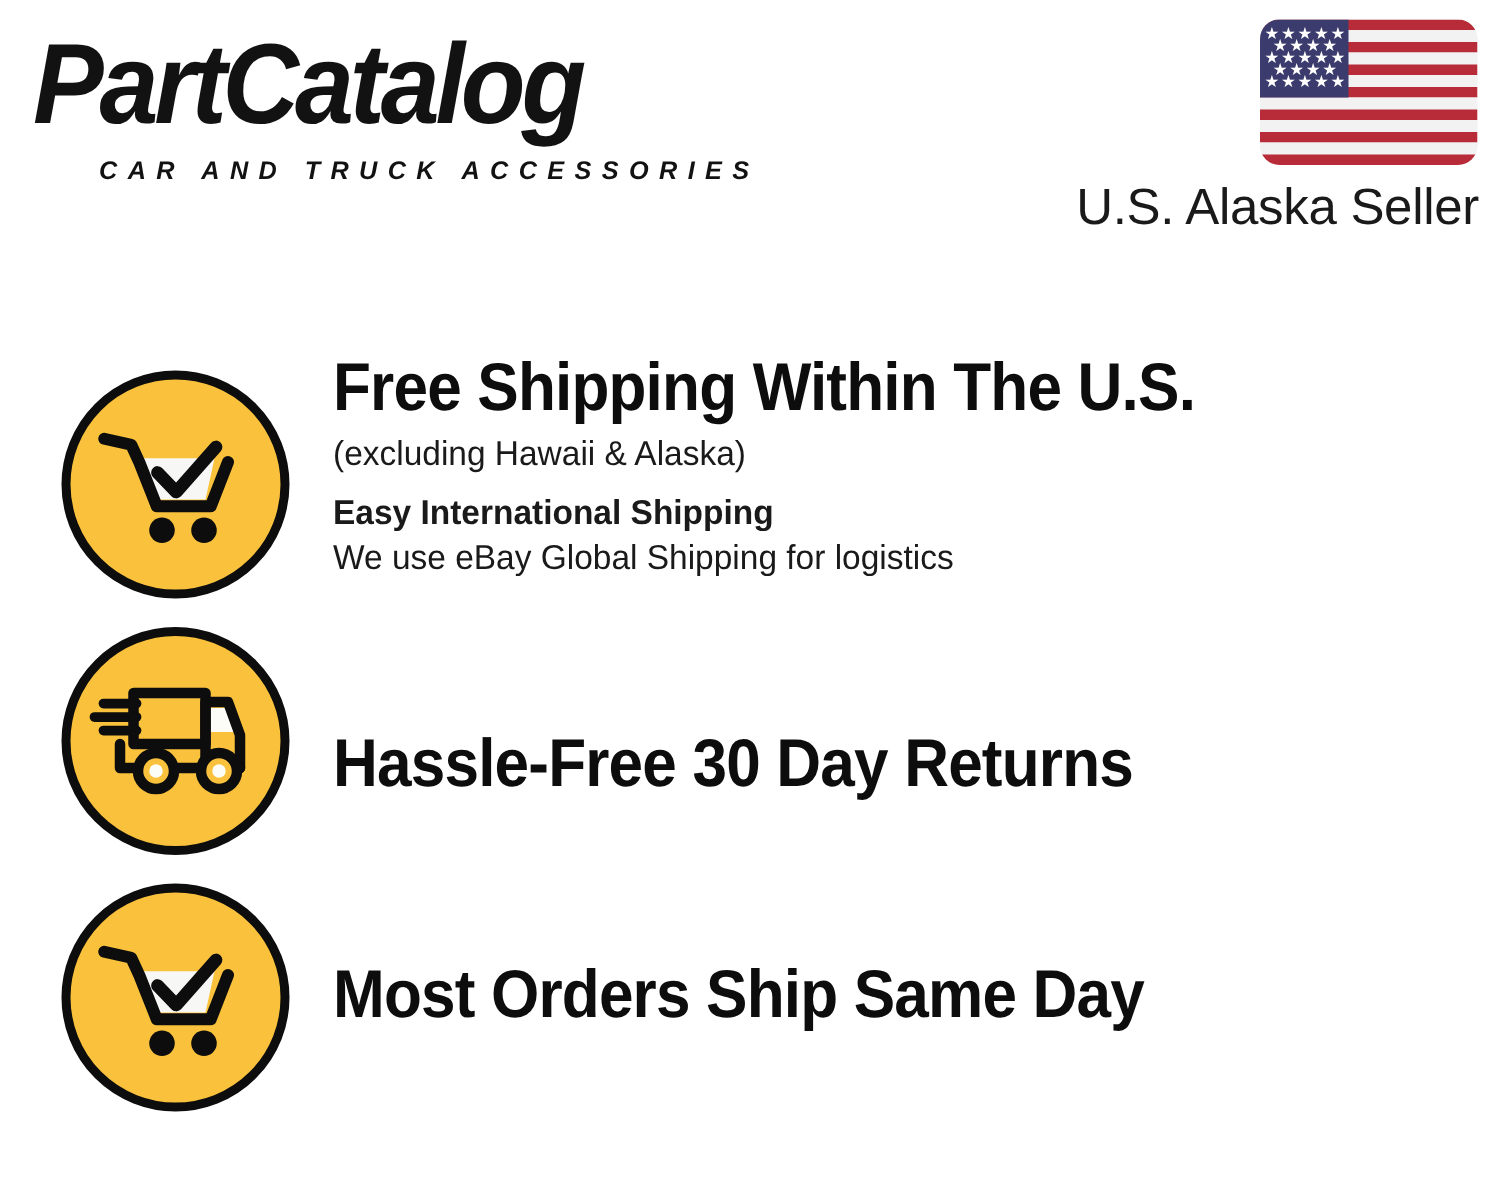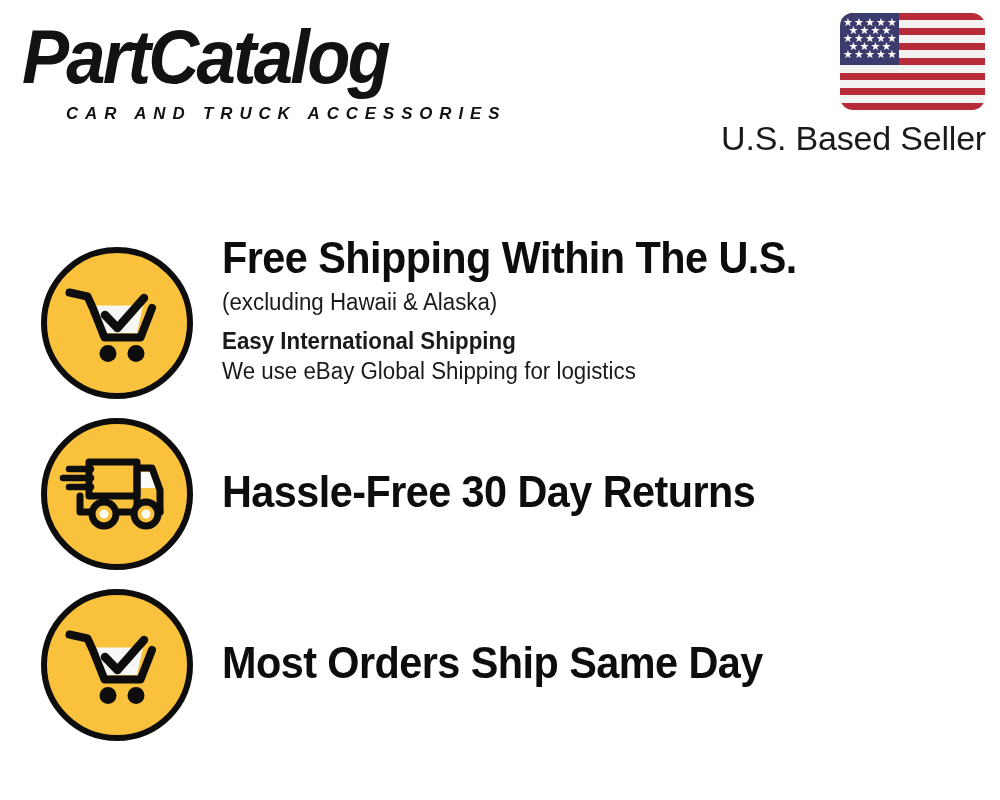--- a/index.html
+++ b/index.html
@@ -154,21 +154,21 @@
     color: #1a1a1a;
     white-space: nowrap;
     transform: scaleX(0.97);
     transform-origin: left center;
   }
   .feature-sub.bold { font-weight: bold; }
 
   #feature-row-0 .feature-text { top: -14px; }
   #feature-row-0 .feature-heading { margin-bottom: 4px; }
   #feature-row-0 .sub-1 { margin-bottom: 9px; }
-  #feature-row-1 .feature-text { top: 49px; }
+  #feature-row-1 .feature-text { top: 66px; }
   #feature-row-2 .feature-text { top: 49px; }
 </style>
 </head>
 <body>
 
 <div id="brand-logo">
   <div id="brand-wordmark">PartCatalog</div>
   <div id="brand-tagline">CAR AND TRUCK ACCESSORIES</div>
 </div>
 
@@ -212,21 +212,21 @@
     <span class="star" style="left:41.5px;top:28px;">★</span>
 
     <span class="star" style="left:3px;top:36px;">★</span>
     <span class="star" style="left:14px;top:36px;">★</span>
     <span class="star" style="left:25px;top:36px;">★</span>
     <span class="star" style="left:36px;top:36px;">★</span>
     <span class="star" style="left:47px;top:36px;">★</span>
   </div>
 </div>
 
-<div id="us-based-seller">U.S. Based Seller</div>
+<div id="us-based-seller">U.S. Alaska Seller</div>
 
 <div class="feature-row" id="feature-row-0">
   <div class="badge-circle">
     <svg viewBox="0 0 140 140" xmlns="http://www.w3.org/2000/svg">
 
       <polygon points="48.5,52.5 96,52.5 90,80 55,80" fill="#f7f7f5"></polygon>
 
       <path d="M22.5 39.5 L40.5 43.5 L46 55.5 L57.5 84.5 L93.5 84.5 L105 55" fill="none" stroke="#0d0d0d" stroke-width="8" stroke-linecap="round" stroke-linejoin="round"></path>
 
       <path d="M58 62 L70.5 75 L97 45" fill="none" stroke="#0d0d0d" stroke-width="8.5" stroke-linecap="round" stroke-linejoin="round"></path>

